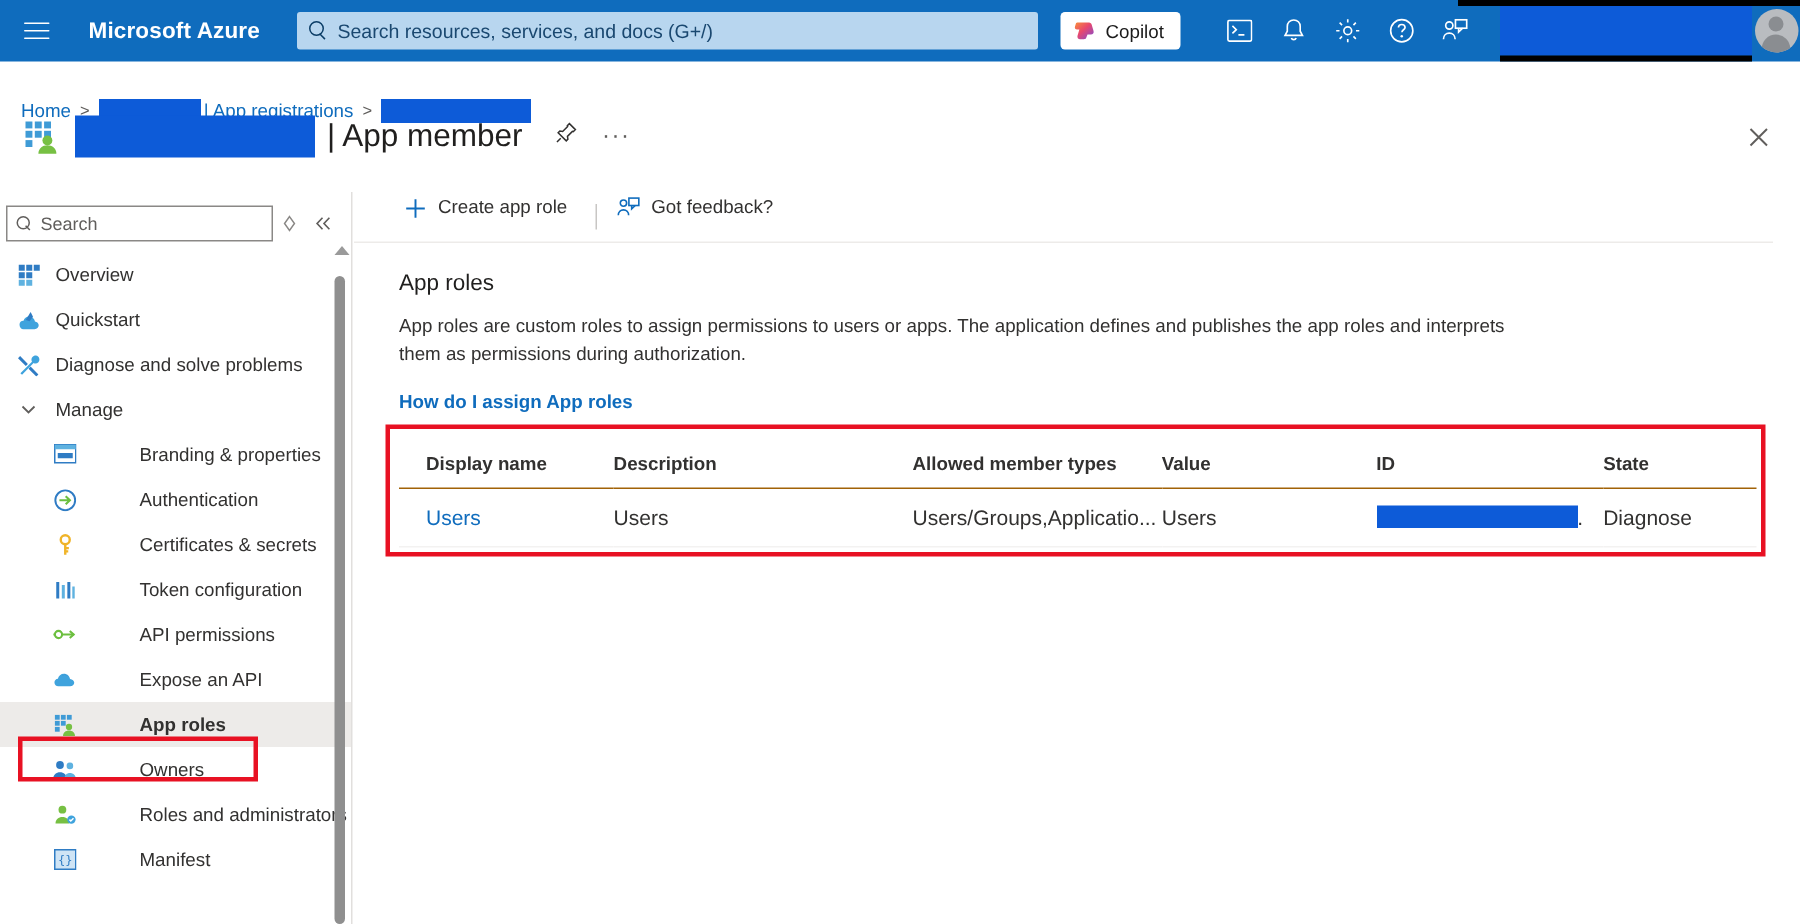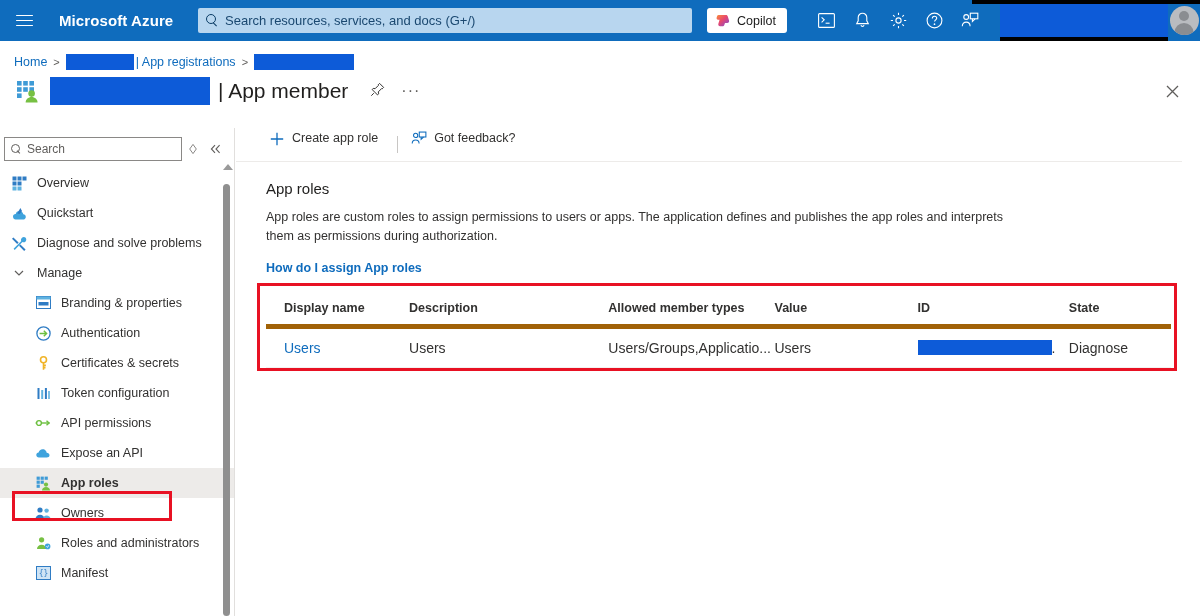--- a/index.html
+++ b/index.html
@@ -104,21 +104,21 @@
     transform: translateX(-50%);
   }
   .avatar::after {
     content: ""; position: absolute; left: 50%; top: 17px;
     width: 19px; height: 16px; background: #8a8d91; border-radius: 10px 10px 0 0;
     transform: translateX(-50%);
   }
 
   
   .breadcrumb {
-    position: absolute; top: 52px; left: 14px;
+    position: absolute; top: 64px; left: 14px;
     display: flex; align-items: center; font-size: 12.5px;
     height: 20px;
   }
   .bc-link { color: #0f6cbd; cursor: pointer; }
   .bc-sep { color: #605e5c; margin: 0 6px; font-size: 11px; }
   .bc-redact { background: #0d5bd8; height: 16px; }
   .bc-redact-1 { width: 68px; }
   .bc-redact-2 { width: 100px; }
   .bc-plain { color: #0f6cbd; margin-left: 2px; cursor: pointer; }
 
@@ -175,21 +175,21 @@
   }
   .nav-search input::placeholder { color:#605e5c; opacity:1; }
   .nav-tool { width: 22px; height: 22px; display:flex; align-items:center; justify-content:center; cursor:pointer; }
 
   .nav-list { margin-top: 4px; position: relative; }
   .nav-item {
     display: flex; align-items: center; height: 30px;
     padding-left: 11px; cursor: pointer; font-size: 12.5px; color: #323130;
     position: relative;
   }
-  .nav-item.sub { padding-left: 35px; }
+  .nav-item.sub { padding-left: 35px; gap: 32px; }
   .nav-item.selected { background: #edebe9; font-weight: bold; }
   .nav-item .ic { width: 16px; height: 16px; flex: 0 0 16px; margin-right: 10px; display:flex; align-items:center; justify-content:center;}
   .nav-item .lbl { white-space: nowrap; }
   .nav-group {
     display:flex; align-items:center; height:30px; padding-left:11px;
     font-size:12.5px; color:#323130; cursor:pointer;
   }
   .nav-group .chev { width:16px; height:16px; margin-right:10px; flex:0 0 16px; display:flex;align-items:center;justify-content:center;}
 
   .nav-scrollbar {
@@ -237,21 +237,21 @@
   }
   .assign-link {
     display: inline-block; margin-top: 15px; font-size: 12.5px;
     color: #0f6cbd; font-weight: bold; cursor: pointer; text-decoration: none;
   }
 
   
   .tbl { margin-top: 16px; width: 905px; border-collapse: collapse; }
   .tbl th {
     text-align: left; font-size: 12.5px; font-weight: bold; color: #323130;
-    padding: 9px 0 9px 0; border-bottom: 5px solid #a16207;
+    padding: 9px 0 9px 0; border-bottom: 1px solid #a16207;
   }
   .tbl td {
     font-size: 14px; color: #323130; padding: 11px 0;
     border-bottom: 1px solid #f3f2f1; vertical-align: middle;
   }
   .tbl .c1 { width: 140px; padding-left: 18px; }
   .tbl .c2 { width: 195px; }
   .tbl .c3 { width: 150px; }
   .tbl .c4 { width: 140px; }
   .tbl .c5 { width: 148px; }

